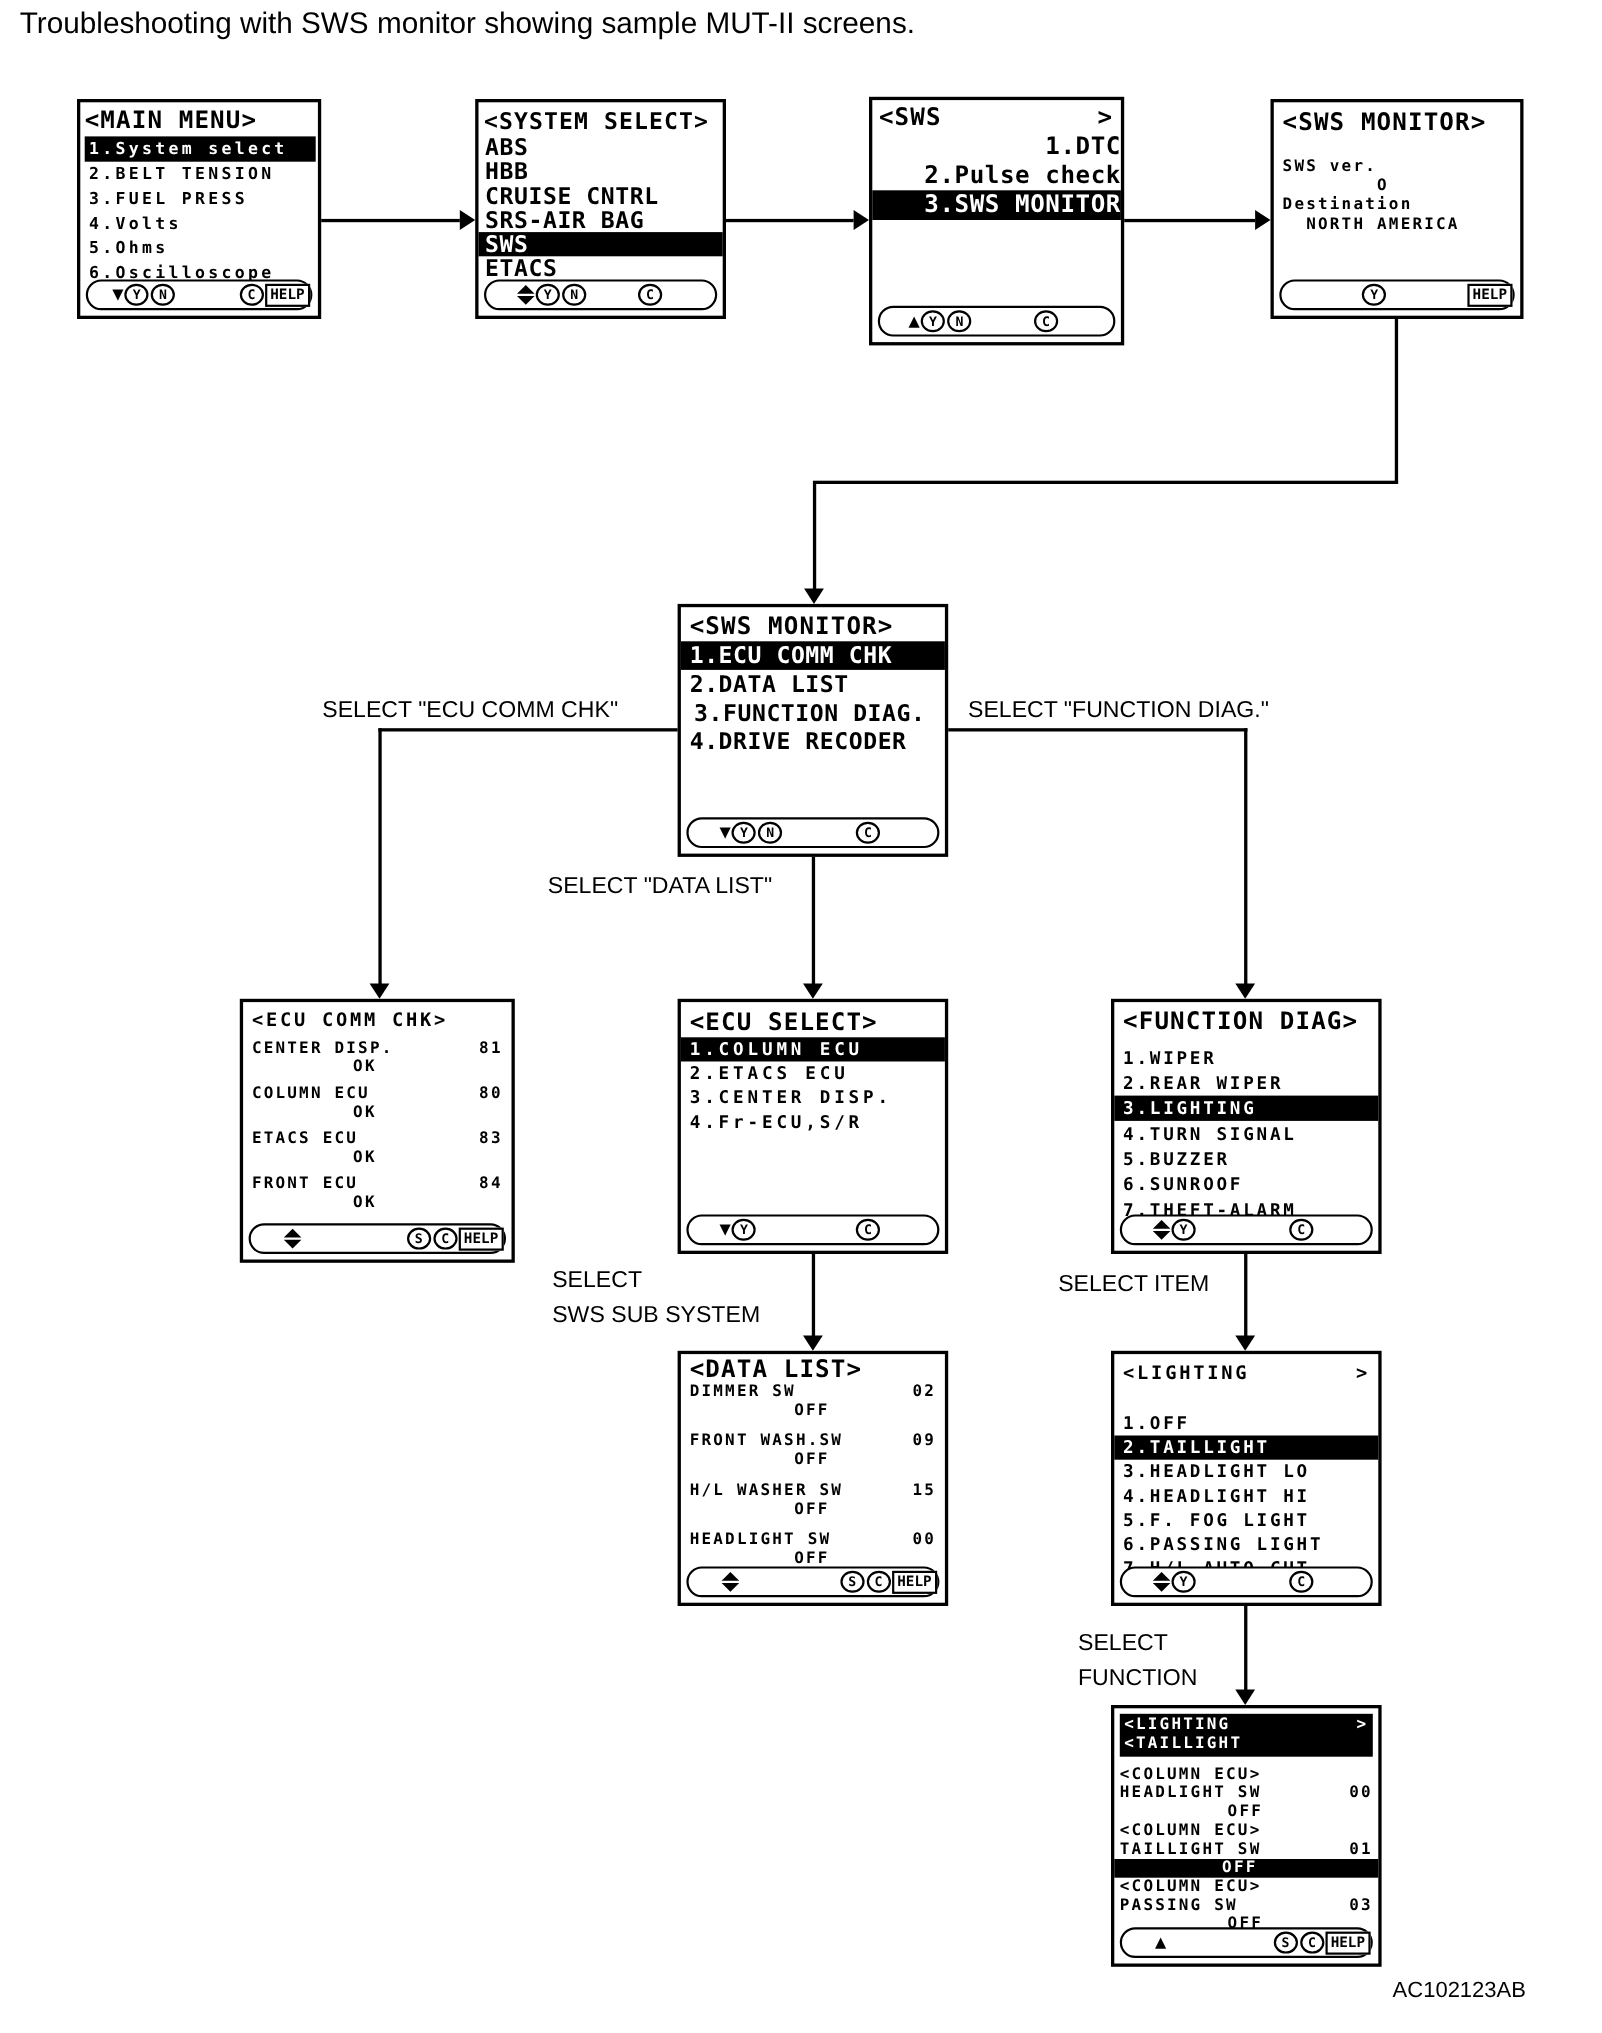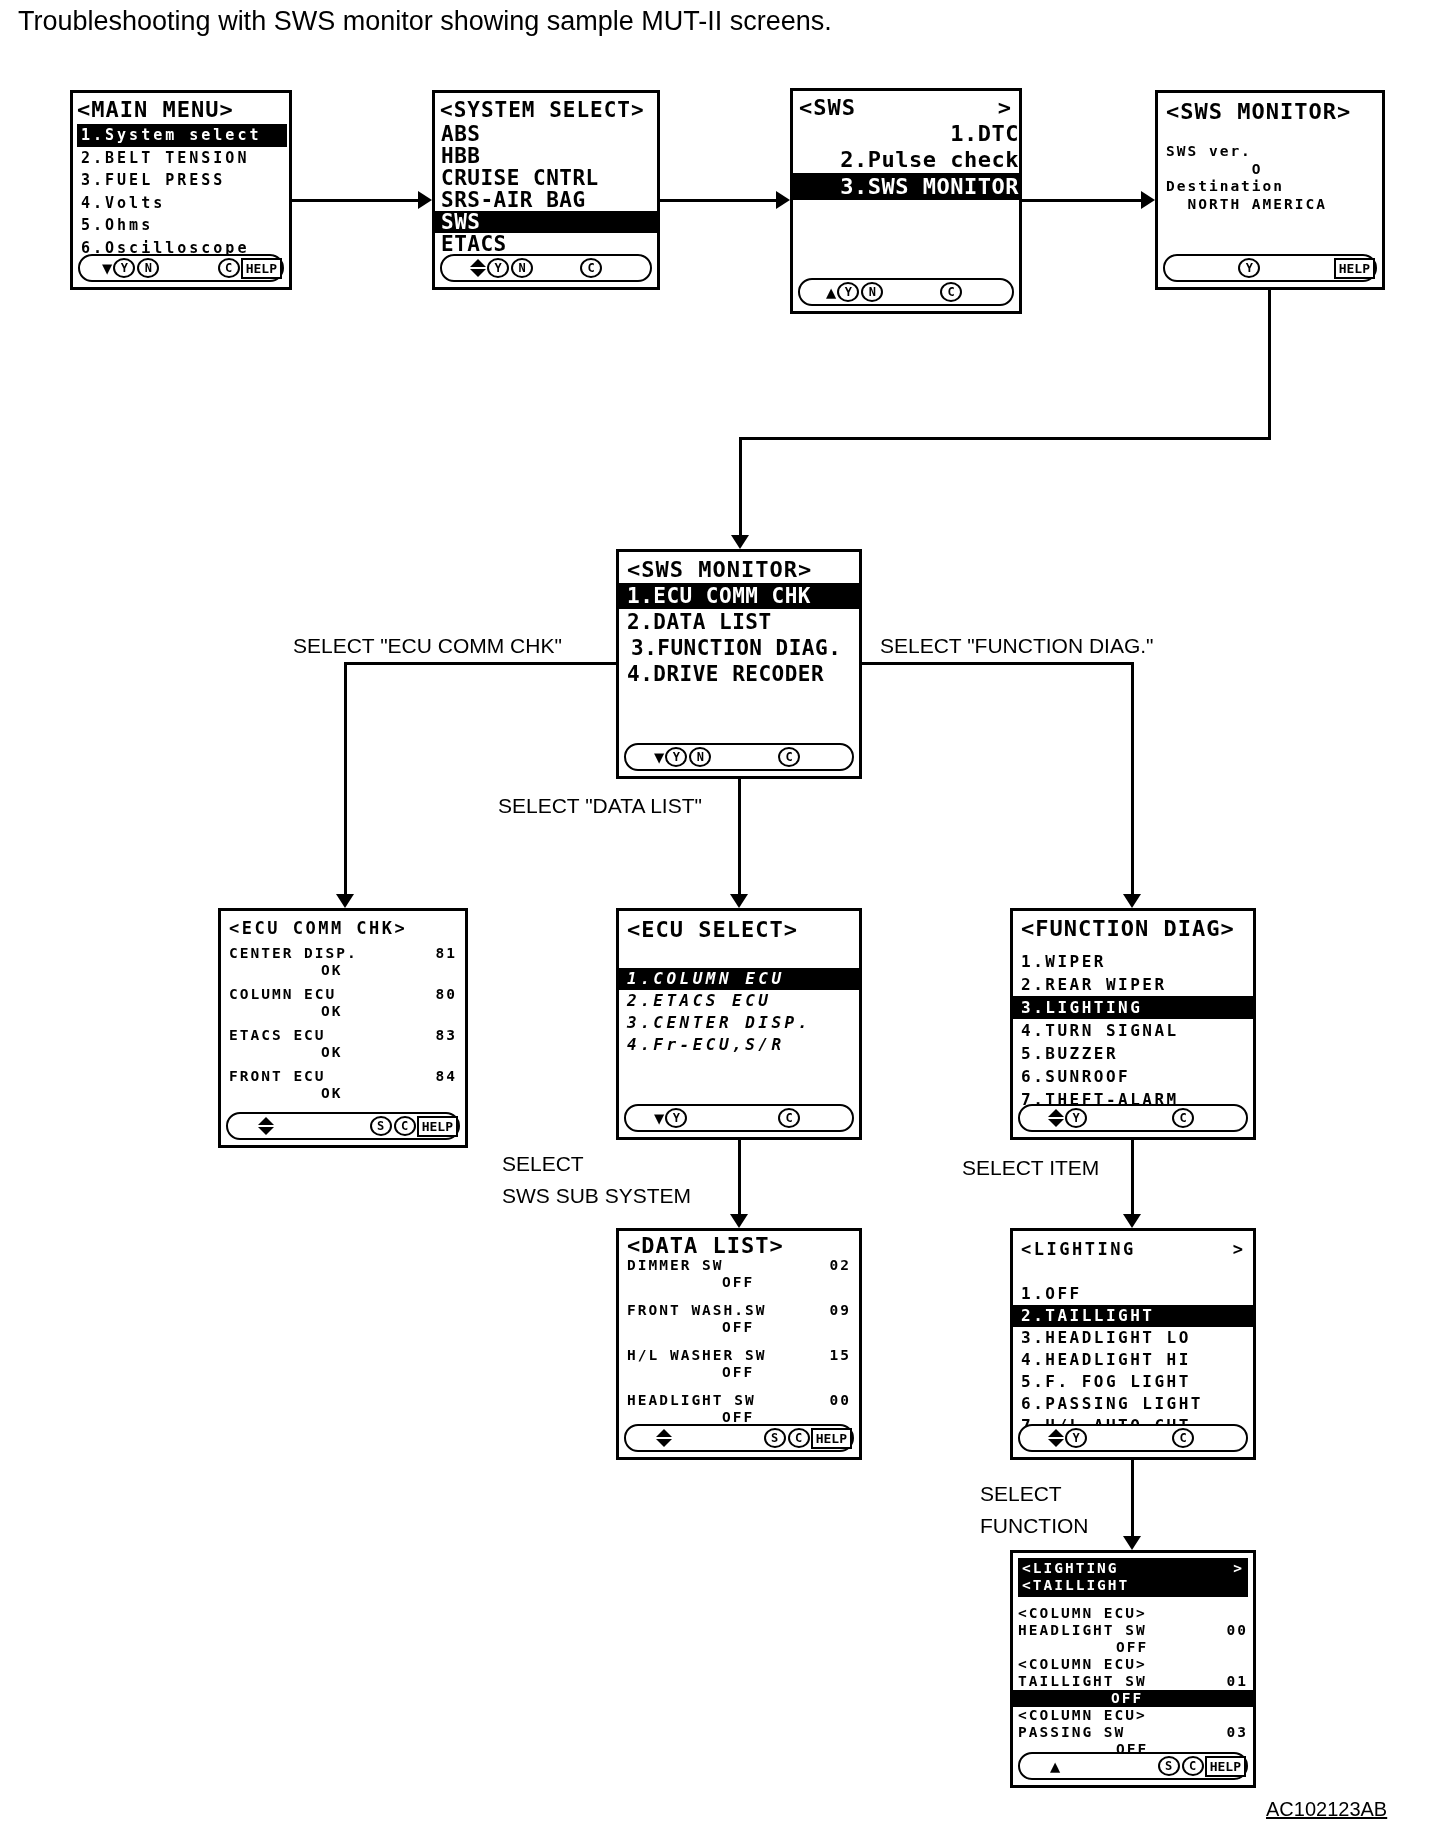--- a/index.html
+++ b/index.html
@@ -211,21 +211,21 @@
       <span class="sp"></span>
       <span class="key">S</span>
       <span class="key">C</span>
       <span class="helpbox">HELP</span>
     </div>
   </div>
 
   <div class="screen" style="left:616px; top:908px; width:246px; height:232px;">
     <div style="padding:6px 0 0 0;">
       <div class="tl t22" style="padding-left:8px;">&lt;ECU SELECT&gt;</div>
-      <div style="margin-top:25px;font-style:italic;">
+      <div style="margin-top:0;">
         <div class="med-item inv">1.COLUMN ECU</div>
         <div class="med-item">2.ETACS ECU</div>
         <div class="med-item">3.CENTER DISP.</div>
         <div class="med-item">4.Fr-ECU,S/R</div>
       </div>
     </div>
     <div class="bar">
       <span class="tri" style="margin-left:28px;">▼</span>
       <span class="key">Y</span>
       <span class="sp"></span>
@@ -365,15 +365,15 @@
     </div>
     <div class="bar">
       <span class="tri" style="margin-left:30px;">▲</span>
       <span class="sp"></span>
       <span class="key">S</span>
       <span class="key">C</span>
       <span class="helpbox">HELP</span>
     </div>
   </div>
 
-  <div class="lbl" style="left:1266px; top:1794px; font-size:20px;text-decoration:underline;">AC102123AB</div>
+  <div class="lbl" style="left:1266px; top:1794px; font-size:20px;">AC102123AB</div>
 
 </div>
 
 </body></html>

